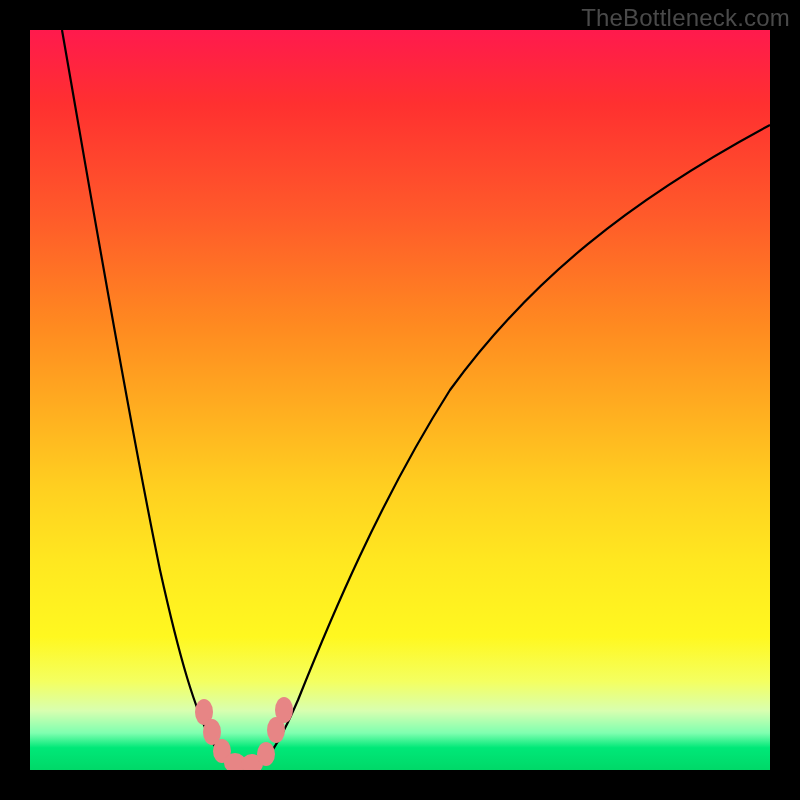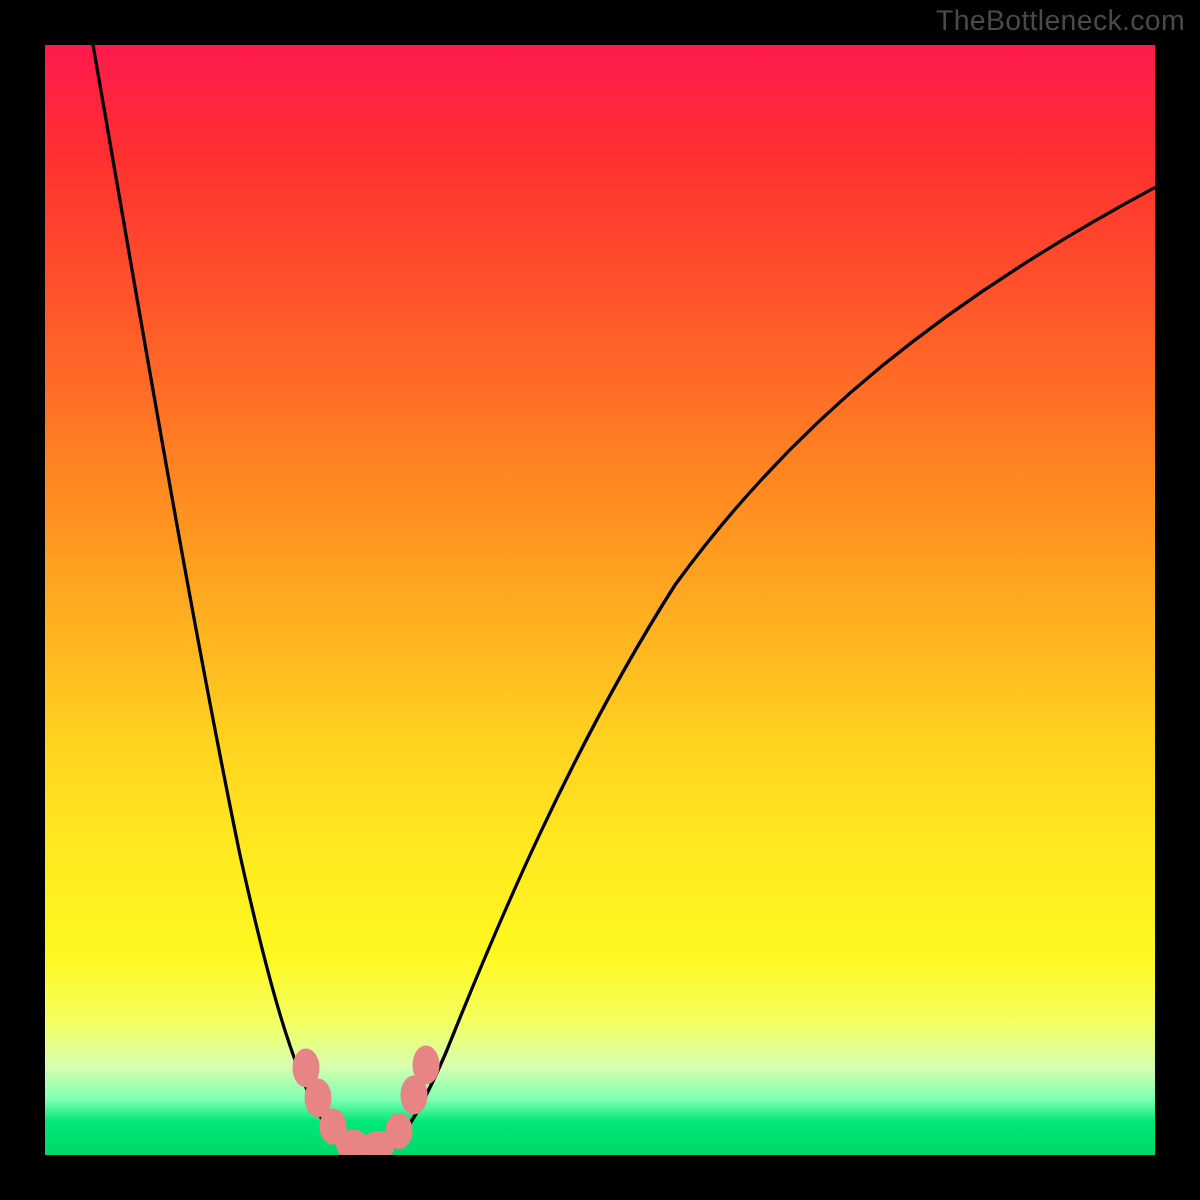--- a/index.html
+++ b/index.html
@@ -39,21 +39,21 @@
       #7fffb0 95%,
       #00e878 97%,
       #00d868 100%
     );
   }
   .watermark {
     position: absolute;
     top: 4px;
     right: 10px;
     color: #4a4a4a;
-    font-size: 19px;
+    font-size: 24px;
     font-weight: 500;
     letter-spacing: 0.2px;
     z-index: 10;
   }
   svg.curve {
     position: absolute;
     left: 0;
     top: 0;
     width: 740px;
     height: 740px;

